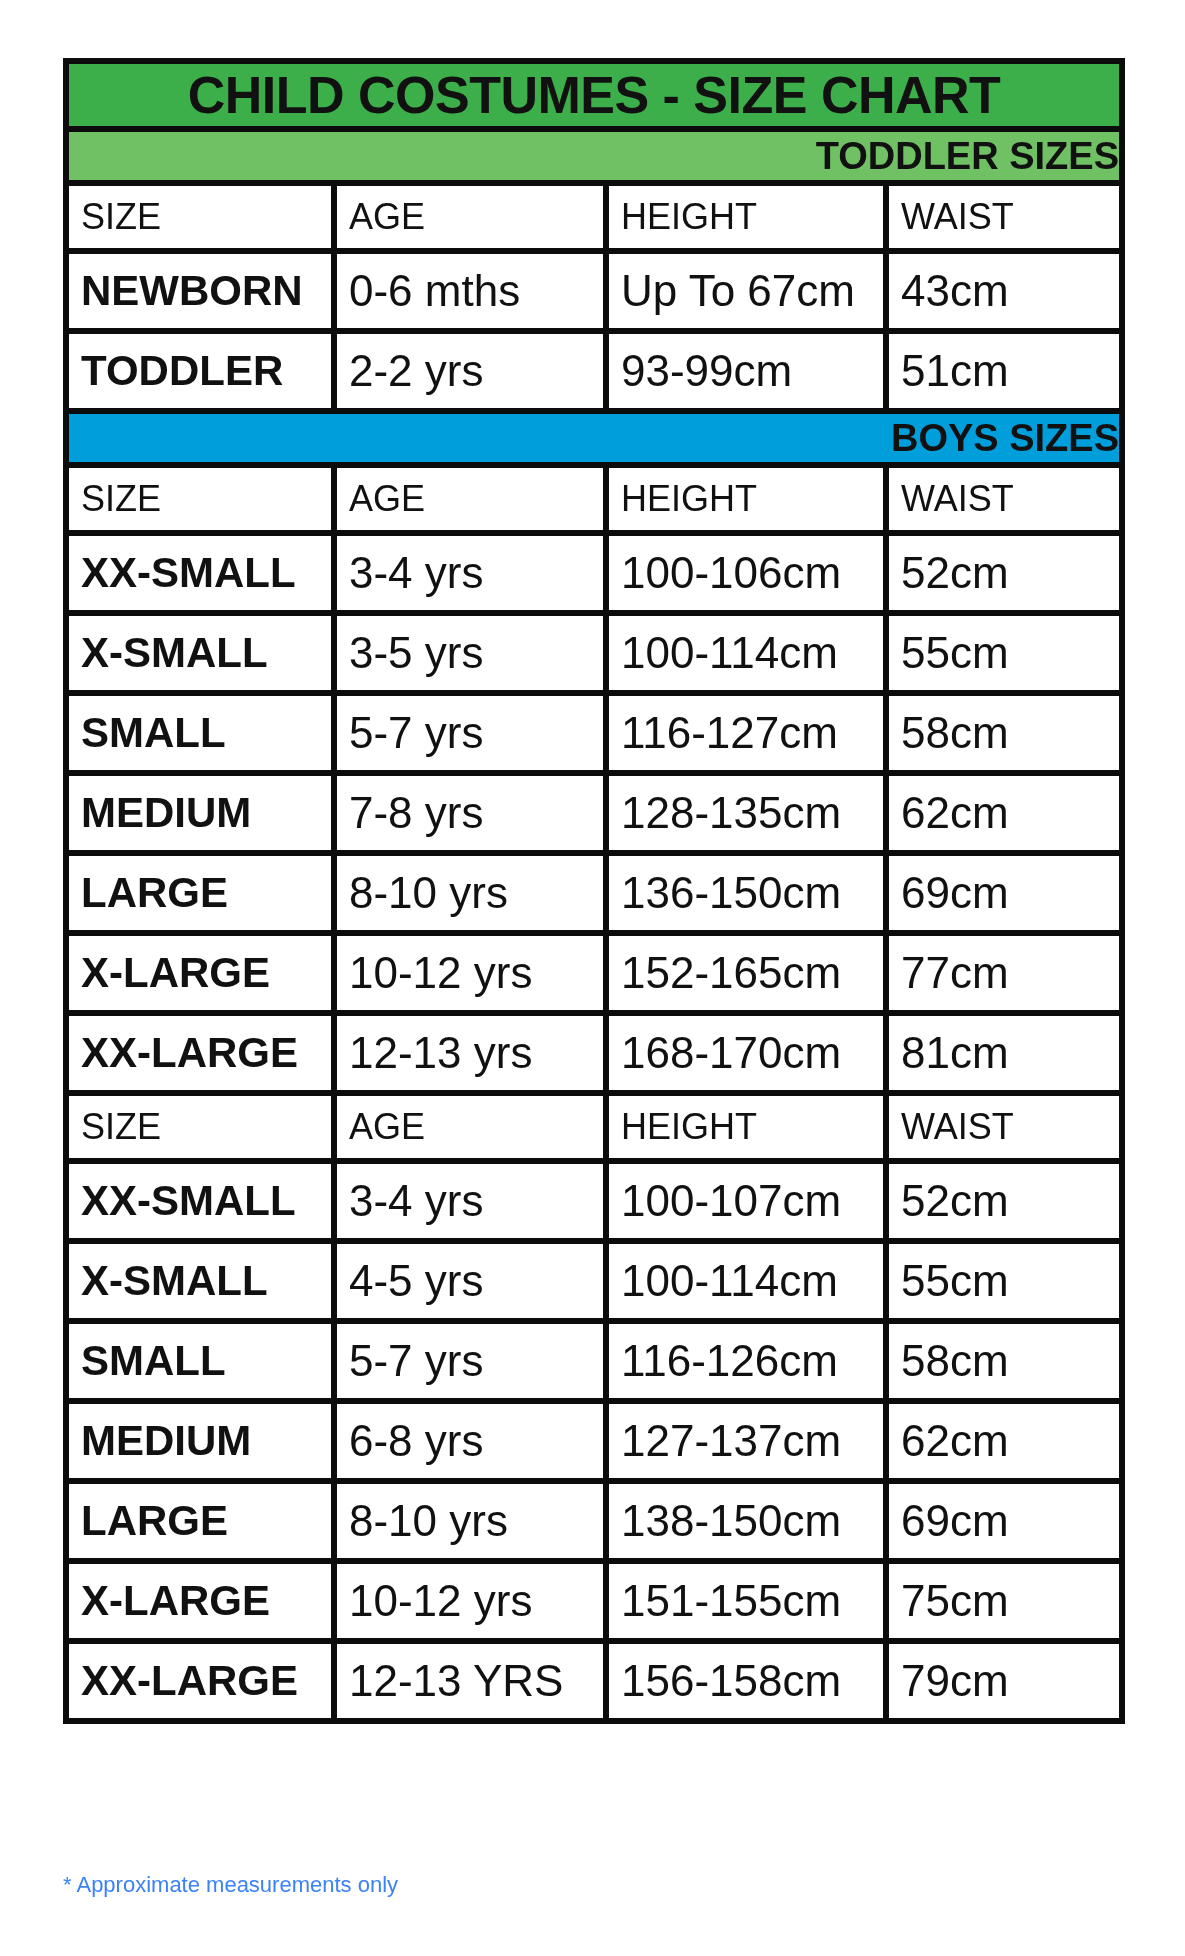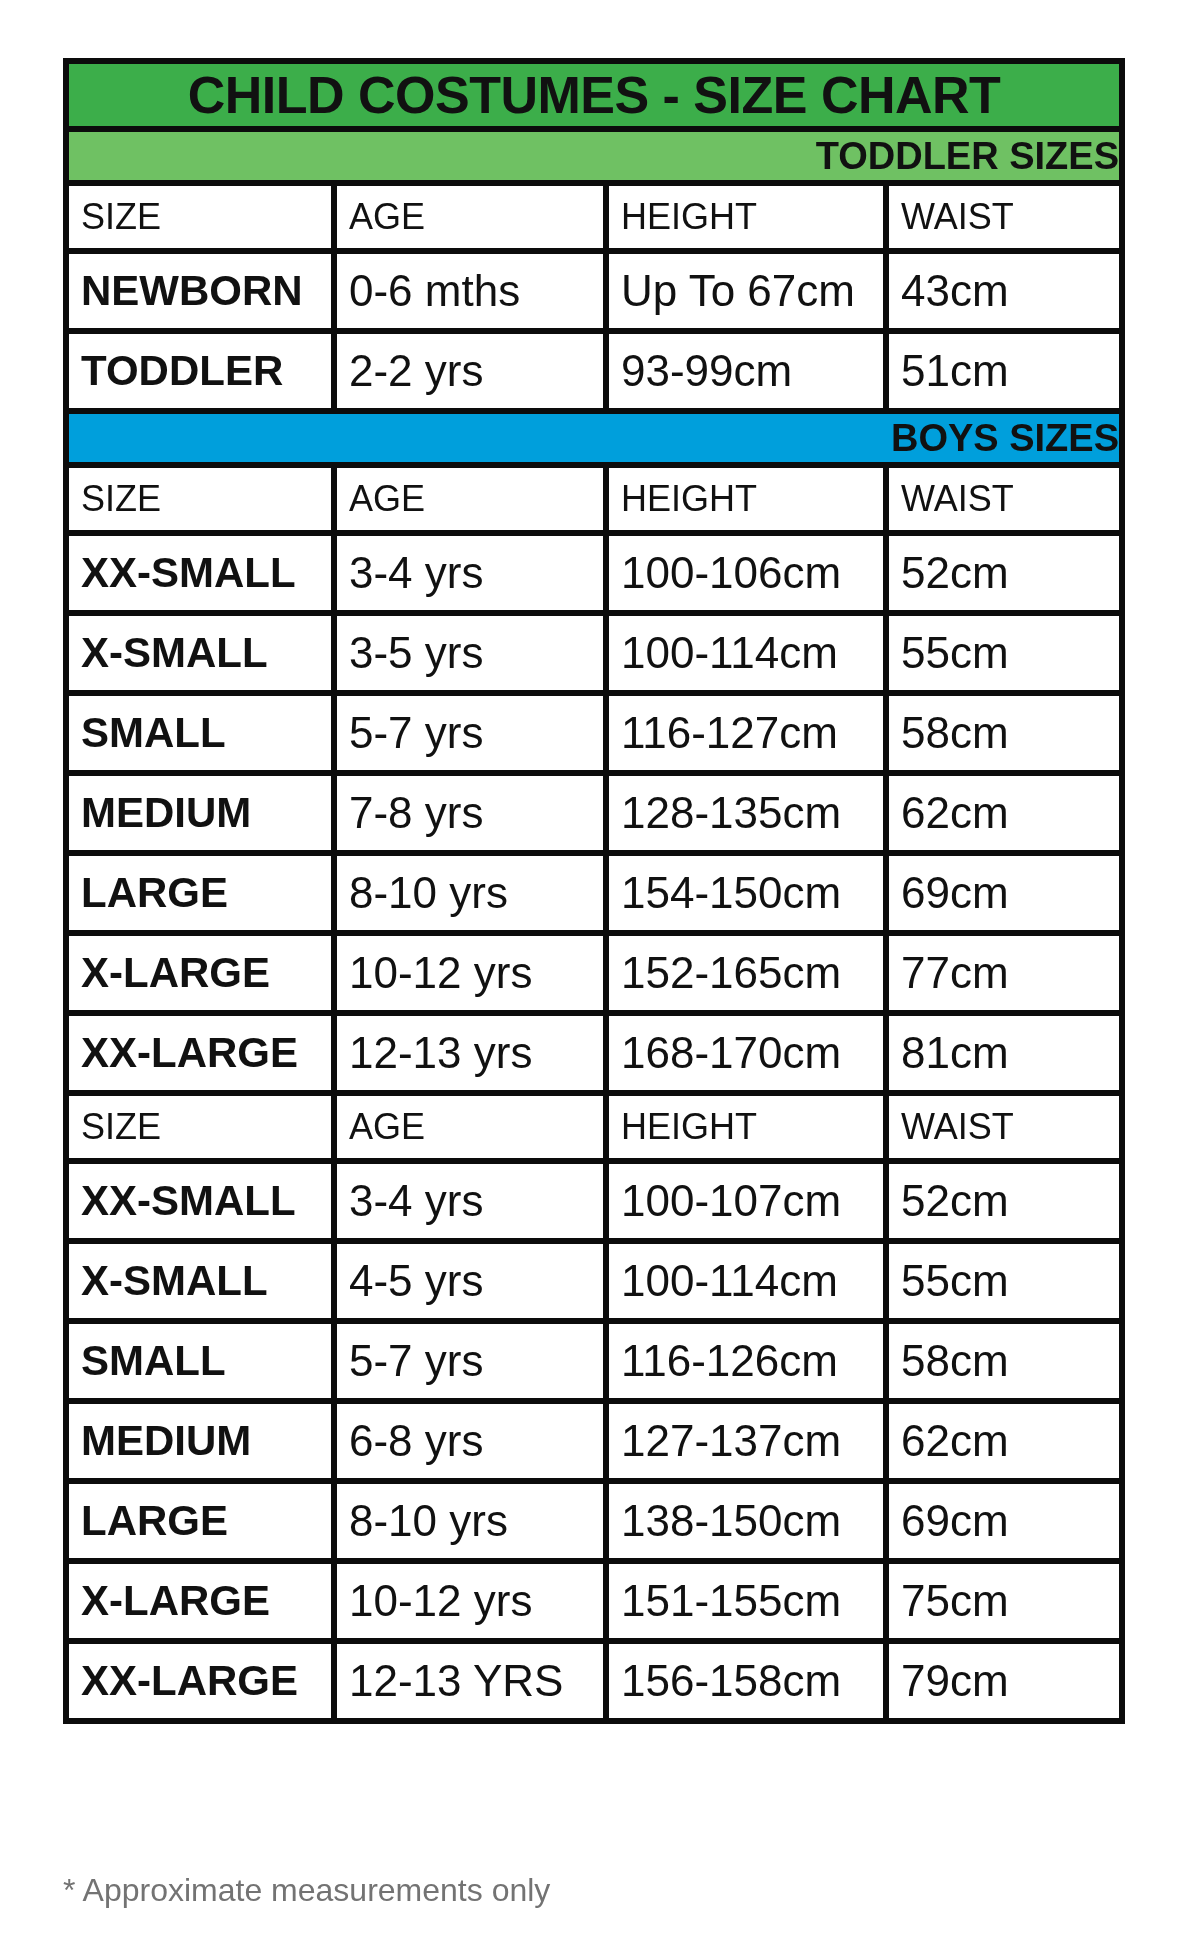--- a/index.html
+++ b/index.html
@@ -56,22 +56,22 @@
     font-weight: normal;
   }
   tr.data-row td.c-size {
     font-weight: bold;
     font-size: 42px;
   }
   .footnote {
     position: absolute;
     left: 63px;
     top: 1872px;
-    font-size: 32px;
-    color: #737373;
+    font-size: 22px;
+    color: #3b82f6;
   }
 </style>
 </head>
 <body>
 
 <table class="size-chart">
   <colgroup>
     <col style="width:268px">
       <col style="width:272px">
       <col style="width:280px">
@@ -134,21 +134,21 @@
   </tr>
   <tr class="data-row">
     <td class="c-size">MEDIUM</td>
     <td>7-8 yrs</td>
     <td>128-135cm</td>
     <td>62cm</td>
   </tr>
   <tr class="data-row">
     <td class="c-size">LARGE</td>
     <td>8-10 yrs</td>
-    <td>154-150cm</td>
+    <td>136-150cm</td>
     <td>69cm</td>
   </tr>
   <tr class="data-row">
     <td class="c-size">X-LARGE</td>
     <td>10-12 yrs</td>
     <td>152-165cm</td>
     <td>77cm</td>
   </tr>
   <tr class="data-row">
     <td class="c-size">XX-LARGE</td>

